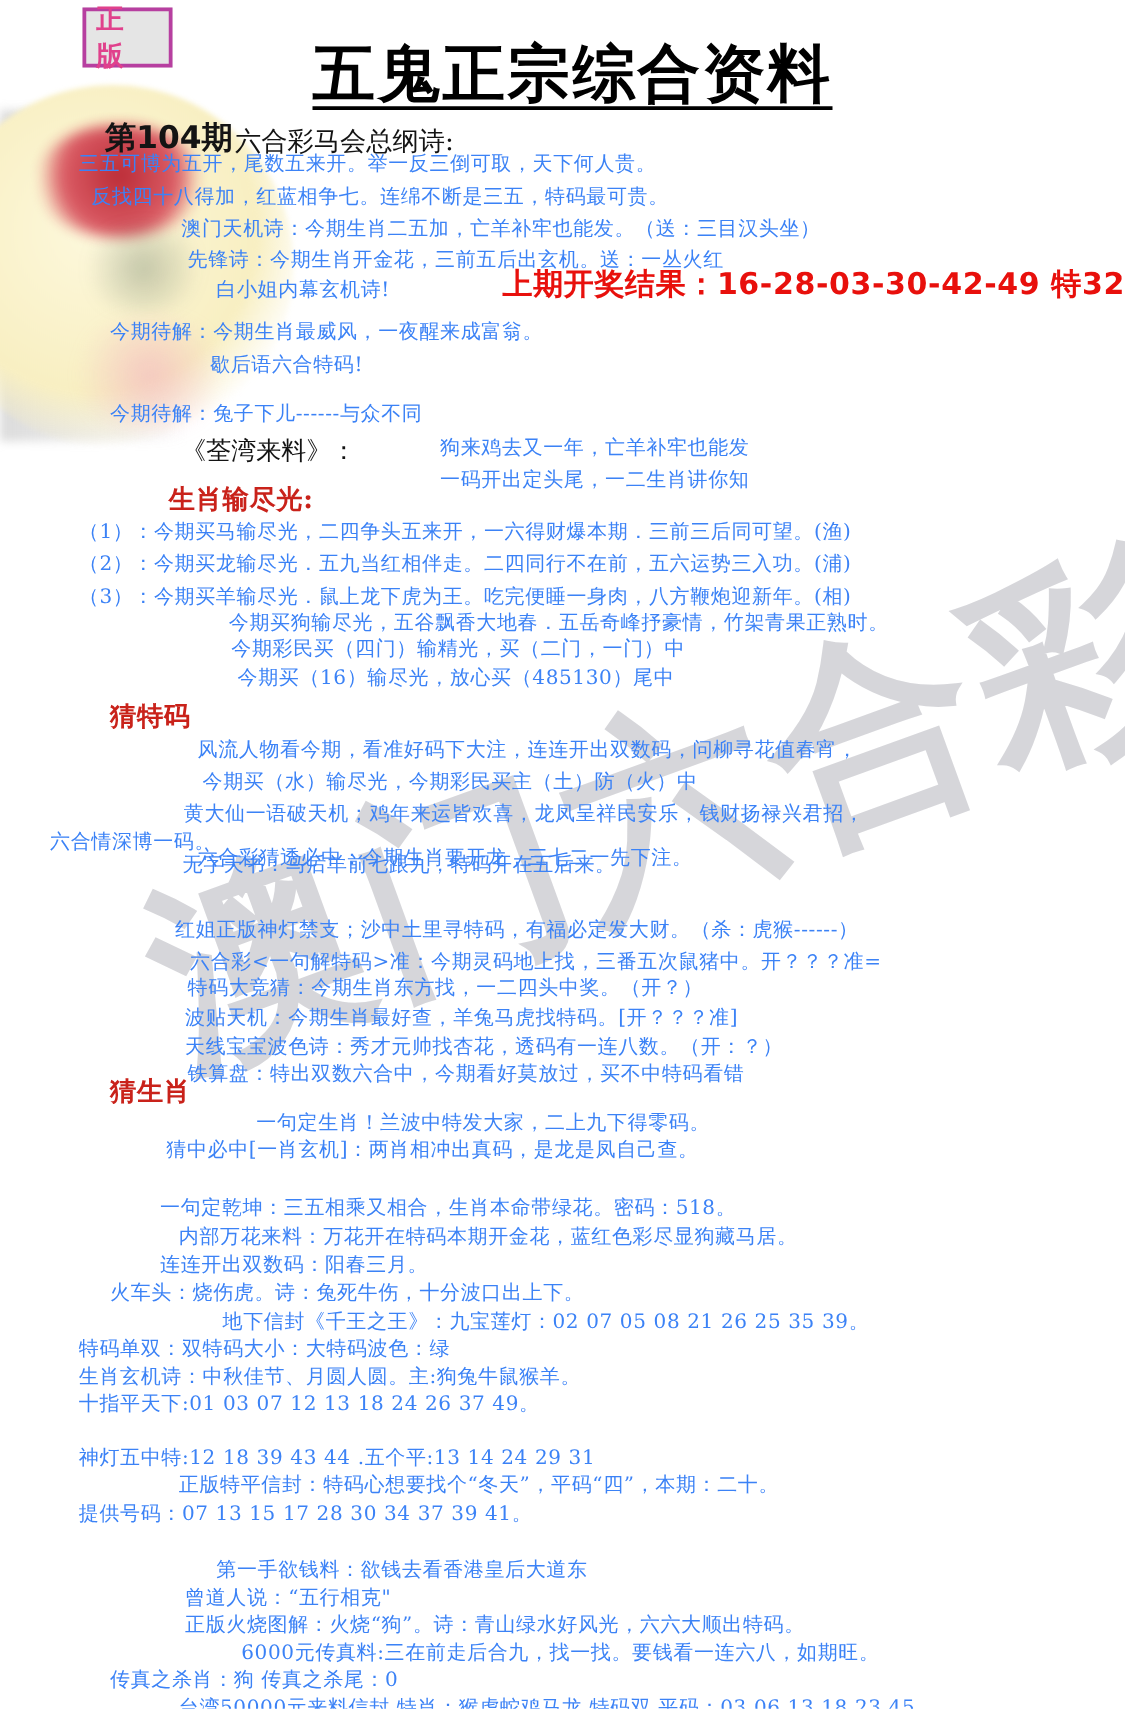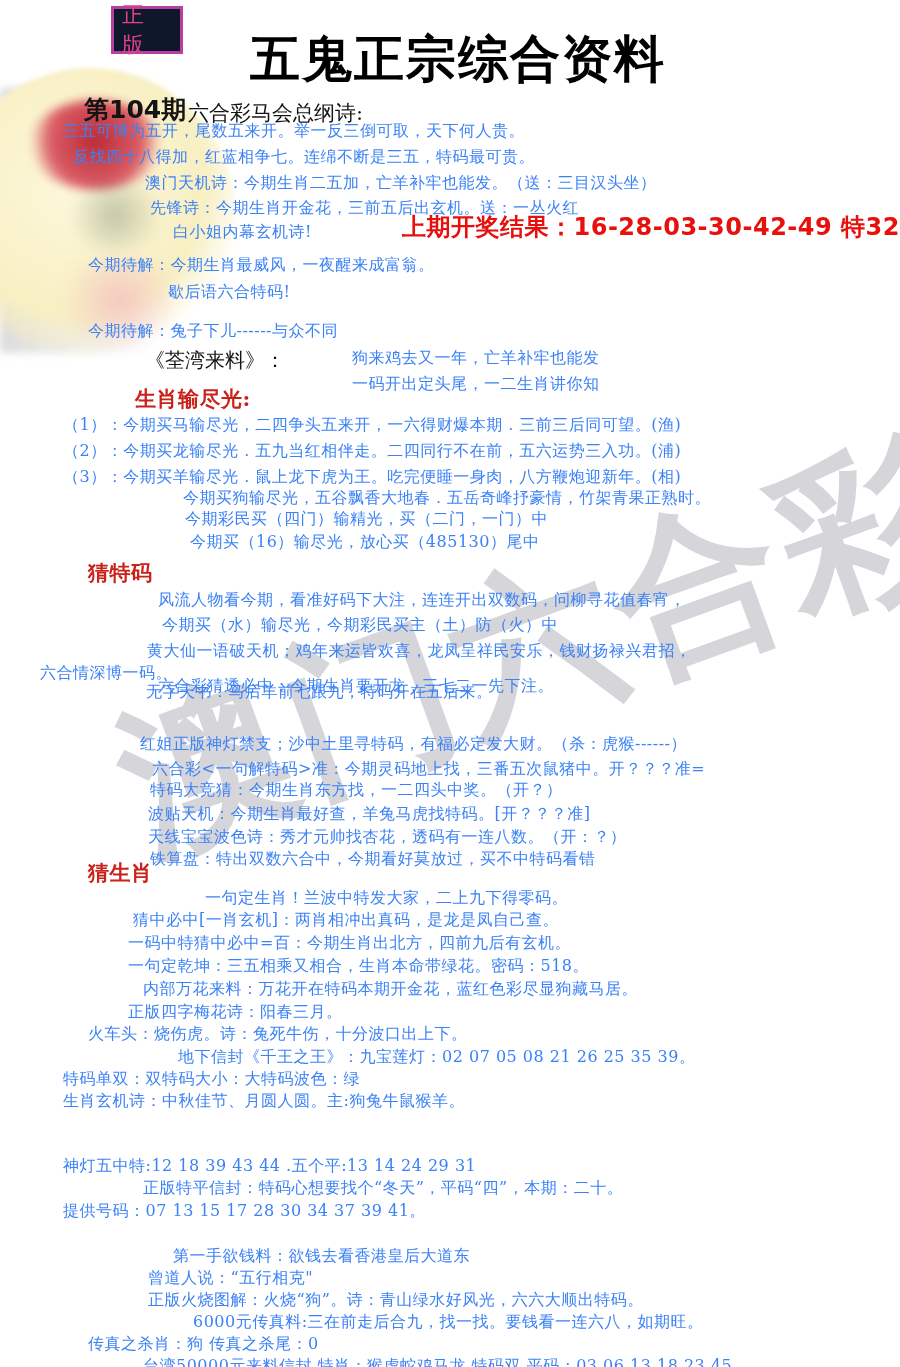--- a/index.html
+++ b/index.html
@@ -11,29 +11,29 @@
   }
   .layer-text{position:absolute;inset:0;z-index:3;}
   .ln{
     position:absolute;white-space:nowrap;
     font-size:16px;line-height:22px;color:#3b82f6;
     letter-spacing:0.5px;
   }
   .ln.red{color:#c9221a;font-weight:bold;font-size:21px;}
   .badge{
     position:absolute;left:66px;top:6px;width:72px;height:48px;z-index:4;
-    border:3px solid #b73fa0;background:#0f172a;
+    border:3px solid #b73fa0;background:#e5e5e5;
     display:flex;align-items:center;justify-content:center;
-    color:#e0418c;font-size:22px;font-weight:normal;letter-spacing:10px;
-    padding-left:8px;box-sizing:border-box;margin-left:45px;
+    color:#e0418c;font-size:22px;font-weight:bold;letter-spacing:10px;
+    padding-left:8px;box-sizing:border-box;
   }
   .title{
     position:absolute;left:250px;top:26px;z-index:4;
     font-size:50px;font-weight:bold;letter-spacing:2px;color:#000;
-    text-decoration-thickness:3px;text-underline-offset:9px;
+    text-decoration:underline;text-decoration-thickness:3px;text-underline-offset:9px;
     white-space:nowrap;
   }
   .issue{
     position:absolute;left:84px;top:93px;z-index:4;
     font-size:25px;font-weight:bold;white-space:nowrap;
     font-family:"DejaVu Sans","Liberation Sans",sans-serif;
   }
   .motto-label{
     position:absolute;left:188px;top:99px;z-index:4;
     font-size:21px;white-space:nowrap;
@@ -123,28 +123,28 @@
   <div class="ln" style="top:675px;left:158px">六合彩猜透必中：今期生肖要开龙，三七二一先下注。</div>
   <div class="ln" style="top:733px;left:140px">红姐正版神灯禁支；沙中土里寻特码，有福必定发大财。（杀：虎猴------）</div>
   <div class="ln" style="top:758px;left:152px">六合彩&lt;一句解特码&gt;准：今期灵码地上找，三番五次鼠猪中。开？？？准=</div>
   <div class="ln" style="top:779px;left:150px">特码大竞猜：今期生肖东方找，一二四头中奖。（开？）</div>
   <div class="ln" style="top:803px;left:148px">波贴天机：今期生肖最好查，羊兔马虎找特码。[开？？？准]</div>
   <div class="ln" style="top:826px;left:148px">天线宝宝波色诗：秀才元帅找杏花，透码有一连八数。（开：？）</div>
   <div class="ln" style="top:848px;left:150px">铁算盘：特出双数六合中，今期看好莫放过，买不中特码看错</div>
   <div class="ln red" style="top:862px;left:88px">猜生肖</div>
   <div class="ln" style="top:887px;left:205px">一句定生肖！兰波中特发大家，二上九下得零码。</div>
   <div class="ln" style="top:909px;left:133px">猜中必中[一肖玄机]：两肖相冲出真码，是龙是凤自己查。</div>
-  <div class="ln" style="top:932px;left:128px">一码中特猜中必中=百：今期生肖出北方，四前九后有玄机。</div>
   <div class="ln" style="top:955px;left:128px">一句定乾坤：三五相乘又相合，生肖本命带绿花。密码：518。</div>
   <div class="ln" style="top:978px;left:143px">内部万花来料：万花开在特码本期开金花，蓝红色彩尽显狗藏马居。</div>
-  <div class="ln" style="top:1001px;left:128px">正版四字梅花诗：阳春三月。</div>
+  <div class="ln" style="top:1001px;left:128px">连连开出双数码：阳春三月。</div>
   <div class="ln" style="top:1023px;left:88px">火车头：烧伤虎。诗：兔死牛伤，十分波口出上下。</div>
   <div class="ln" style="top:1046px;left:178px">地下信封《千王之王》：九宝莲灯：02 07 05 08 21 26 25 35 39。</div>
   <div class="ln" style="top:1068px;left:63px">特码单双：双特码大小：大特码波色：绿</div>
   <div class="ln" style="top:1090px;left:63px">生肖玄机诗：中秋佳节、月圆人圆。主:狗兔牛鼠猴羊。</div>
+  <div class="ln" style="top:1112px;left:63px">十指平天下:01 03 07 12 13 18 24 26 37 49。</div>
   <div class="ln" style="top:1155px;left:63px">神灯五中特:12 18 39 43 44 .五个平:13 14 24 29 31</div>
   <div class="ln" style="top:1177px;left:143px">正版特平信封：特码心想要找个“冬天”，平码“四”，本期：二十。</div>
   <div class="ln" style="top:1200px;left:63px">提供号码：07 13 15 17 28 30 34 37 39 41。</div>
   <div class="ln" style="top:1245px;left:173px">第一手欲钱料：欲钱去看香港皇后大道东</div>
   <div class="ln" style="top:1267px;left:148px">曾道人说：“五行相克"</div>
   <div class="ln" style="top:1289px;left:148px">正版火烧图解：火烧“狗”。诗：青山绿水好风光，六六大顺出特码。</div>
   <div class="ln" style="top:1311px;left:193px">6000元传真料:三在前走后合九，找一找。要钱看一连六八，如期旺。</div>
   <div class="ln" style="top:1333px;left:88px">传真之杀肖：狗 传真之杀尾：0</div>
   <div class="ln" style="top:1355px;left:143px">台湾50000元来料信封 特肖：猴虎蛇鸡马龙 特码双 平码：03 06 13 18 23 45。</div>
 </div>

